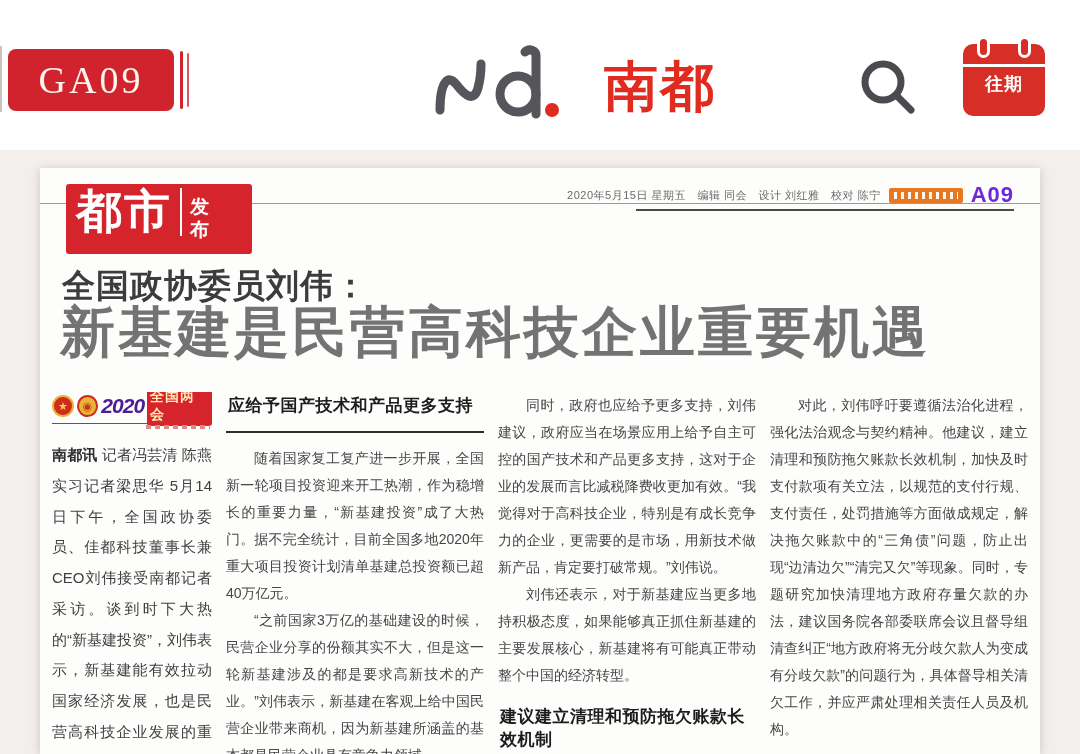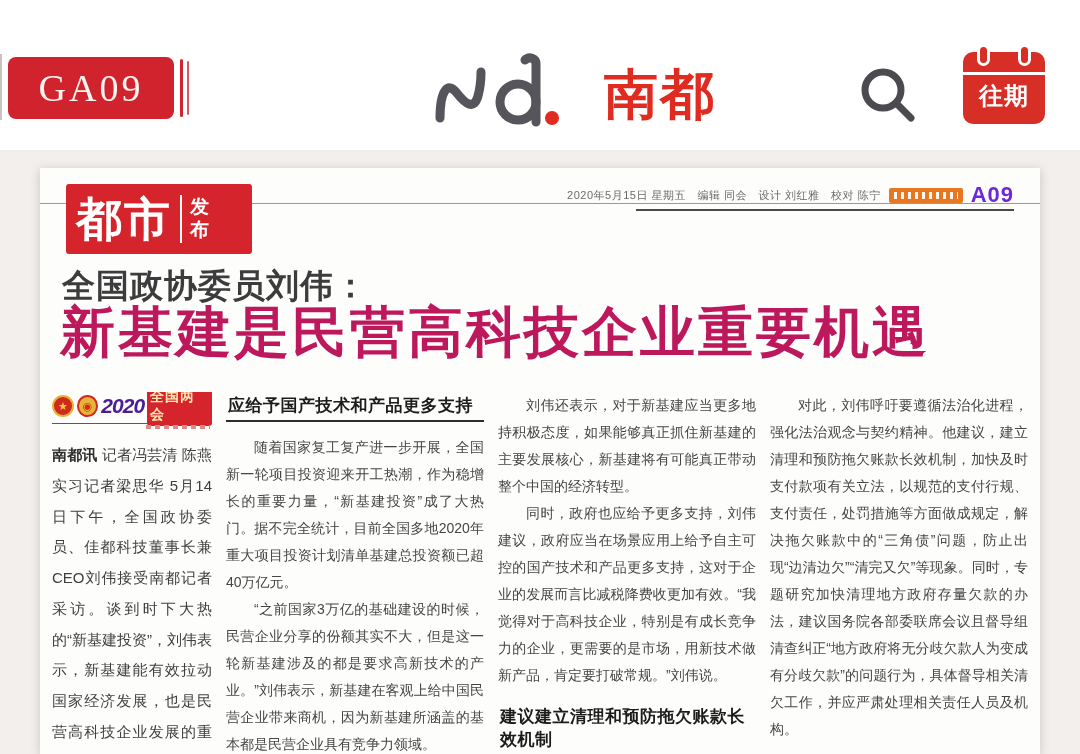--- a/index.html
+++ b/index.html
@@ -1,21 +1,21 @@
 <!DOCTYPE html>
 <html><head>
 <meta charset="utf-8">
 <style>
   * { margin:0; padding:0; box-sizing:border-box; }
   html,body { width:1080px; height:754px; overflow:hidden; background:#ffffff;
     font-family:"Liberation Sans","DejaVu Sans",sans-serif; }
   .stage { position:relative; width:1080px; height:754px; }
 
   
-  .app-header { position:absolute; left:0; top:12px; width:1080px; height:150px; background:#fff; }
+  .app-header { position:absolute; left:0; top:4px; width:1080px; height:150px; background:#fff; }
   .edge-tick { position:absolute; left:0; top:42px; width:2px; height:66px; background:#c9c2bd; }
 
   .page-tab { position:absolute; left:8px; top:45px; width:166px; height:62px;
     background:#d0232e; border-radius:8px; display:flex; align-items:center; justify-content:center; cursor:pointer; }
   .page-tab .tab-label { color:#fdf4ee; font-size:38px; letter-spacing:3px;
     font-family:"Liberation Serif","DejaVu Serif",serif; }
   .tab-stack1 { position:absolute; left:180px; top:47px; width:3px; height:58px; background:#d0232e; border-radius:2px; }
   .tab-stack2 { position:absolute; left:187px; top:49px; width:2px; height:54px; background:#da5560; border-radius:2px; }
 
   .logo { position:absolute; left:430px; top:38px; height:82px; display:flex; align-items:center; gap:18px; cursor:pointer; }
@@ -23,47 +23,47 @@
 
   .search-btn { position:absolute; left:855px; top:50px; width:66px; height:66px; cursor:pointer; }
 
   .archive-btn { position:absolute; left:963px; top:40px; width:82px; height:72px;
     background:#d72f26; border-radius:10px; cursor:pointer; }
   .archive-ring { position:absolute; top:-8px; width:13px; height:22px; background:#d72f26;
     border:3px solid #fff; border-radius:7px; }
   .ring-l { left:14px; } .ring-r { right:14px; }
   .archive-line { position:absolute; left:0; top:20px; width:100%; height:3px; background:#fff; }
   .archive-label { position:absolute; left:0; top:28px; width:100%; text-align:center;
-    color:#fff; font-size:24px; font-weight:bold; letter-spacing:1px; }
+    color:#fff; font-size:18px; font-weight:bold; letter-spacing:1px; }
 
   
   .backdrop { position:absolute; left:0; top:150px; width:1080px; height:604px; background:#f3efec; }
   .paper { position:absolute; left:40px; top:168px; width:1000px; height:586px; background:#fdfdfc;
     box-shadow:0 2px 10px rgba(0,0,0,0.18); overflow:hidden; }
 
   
   .mast-rule { position:absolute; left:0; top:35px; width:100%; height:1px; background:#9a9a9a; }
   .mast-rule-dark { position:absolute; right:26px; top:41px; width:378px; height:2px; background:#4a4a4a; }
   .section-box { position:absolute; left:26px; top:16px; width:186px; height:70px; background:#d5242b;
-    border-radius:3px; display:flex; align-items:center; padding:4px 10px; gap:8px; }
+    border-radius:3px; display:flex; padding:4px 10px; gap:8px; }
   .section-main { color:#fff; font-size:46px; font-weight:900; letter-spacing:2px; line-height:1; }
   .section-div { width:2px; height:48px; background:#fff; }
   .section-sub { display:flex; flex-direction:column; justify-content:center; gap:2px; }
   .section-sub span { color:#fff; font-size:19px; font-weight:bold; line-height:1.1; }
 
   .dateline-row { position:absolute; right:26px; top:14px; display:flex; align-items:center; gap:8px; }
   .dateline { color:#6a6a6a; font-size:11px; letter-spacing:0.5px; }
   .mast-badge { width:74px; height:15px; background:#e87722; border-radius:2px;
     background-image:repeating-linear-gradient(90deg, rgba(255,255,255,0.95) 0 3px, rgba(232,119,34,0) 3px 7px);
     background-size:64px 7px; background-position:5px 4px; background-repeat:no-repeat; }
   .page-no { color:#6d28d9; font-size:22px; font-weight:900; letter-spacing:1px; }
 
   
   .kicker { position:absolute; left:22px; top:96px; color:#3c3c3c; font-size:33px; font-weight:bold; letter-spacing:1px; }
-  .headline { position:absolute; left:20px; top:128px; width:960px; color:#be185d;
+  .headline { position:absolute; left:20px; top:128px; width:960px; color:#737373;
     font-size:55px; font-weight:900; letter-spacing:3px; white-space:nowrap; }
 
   
   .columns { position:absolute; left:12px; top:224px; width:976px; height:362px;
     display:flex; gap:14px; }
   .col { overflow:hidden; }
   .col1 { width:160px; }
   .colw { flex:1; }
 
   .meeting-badge { display:flex; align-items:center; gap:3px; height:28px; }
@@ -75,21 +75,21 @@
   .badge-box { background:#d5242b; color:#ffe9b0; font-size:14px; font-weight:900;
     padding:2px 3px; border-radius:3px; letter-spacing:1px; }
   .badge-rule { margin-top:3px; height:1px; background:#d5242b; position:relative; }
   .badge-dots { position:absolute; right:2px; top:2px; width:64px; height:4px;
     background-image:repeating-linear-gradient(90deg, #e08984 0 5px, transparent 5px 9px); }
 
   .col1-text { margin-top:16px; color:#3f3f3f; font-size:15px; line-height:2.05; text-align:justify; }
   .col1-text b { color:#2e2e2e; }
 
   .subhead { color:#1c1c1c; font-size:17px; font-weight:900; letter-spacing:0.5px;
-    padding:2px 0 3px 2px; border-bottom:2px solid #2d2d2d; margin-bottom:12px; }
+    padding:2px 0 14px 2px; border-bottom:2px solid #2d2d2d; margin-bottom:12px; }
   .subhead.gap-top { margin-top:14px; }
   .para { color:#454545; font-size:14px; line-height:1.93; text-align:justify; text-indent:2em; }
   .para.no-indent { text-indent:0; }
 </style>
 </head>
 <body>
 
 <div class="stage">
 
   <div class="app-header">
@@ -169,22 +169,22 @@
       </div>
 
       <div class="col colw">
         <div class="subhead">应给予国产技术和产品更多支持</div>
         <p class="para">随着国家复工复产进一步开展，全国新一轮项目投资迎来开工热潮，作为稳增长的重要力量，“新基建投资”成了大热门。据不完全统计，目前全国多地2020年重大项目投资计划清单基建总投资额已超40万亿元。</p>
         <p class="para">“之前国家3万亿的基础建设的时候，民营企业分享的份额其实不大，但是这一轮新基建涉及的都是要求高新技术的产业。”刘伟表示，新基建在客观上给中国民营企业带来商机，因为新基建所涵盖的基本都是民营企业具有竞争力领域。</p>
 
       </div>
 
       <div class="col colw">
+        <p class="para">同时，政府也应给予更多支持，刘伟建议，政府应当在场景应用上给予自主可控的国产技术和产品更多支持，这对于企业的发展而言比减税降费收更加有效。“我觉得对于高科技企业，特别是有成长竞争力的企业，更需要的是市场，用新技术做新产品，肯定要打破常规。”刘伟说。</p>
         <p class="para">刘伟还表示，对于新基建应当更多地持积极态度，如果能够真正抓住新基建的主要发展核心，新基建将有可能真正带动整个中国的经济转型。</p>
-        <p class="para">同时，政府也应给予更多支持，刘伟建议，政府应当在场景应用上给予自主可控的国产技术和产品更多支持，这对于企业的发展而言比减税降费收更加有效。“我觉得对于高科技企业，特别是有成长竞争力的企业，更需要的是市场，用新技术做新产品，肯定要打破常规。”刘伟说。</p>
         <div class="subhead gap-top">建议建立清理和预防拖欠账款长效机制</div>
 
       </div>
 
       <div class="col colw">
         <p class="para">对此，刘伟呼吁要遵循法治化进程，强化法治观念与契约精神。他建议，建立清理和预防拖欠账款长效机制，加快及时支付款项有关立法，以规范的支付行规、支付责任，处罚措施等方面做成规定，解决拖欠账款中的“三角债”问题，防止出现“边清边欠”“清完又欠”等现象。同时，专题研究加快清理地方政府存量欠款的办法，建议国务院各部委联席会议且督导组清查纠正“地方政府将无分歧欠款人为变成有分歧欠款”的问题行为，具体督导相关清欠工作，并应严肃处理相关责任人员及机构。</p>
 
       </div>
 
     </div>

